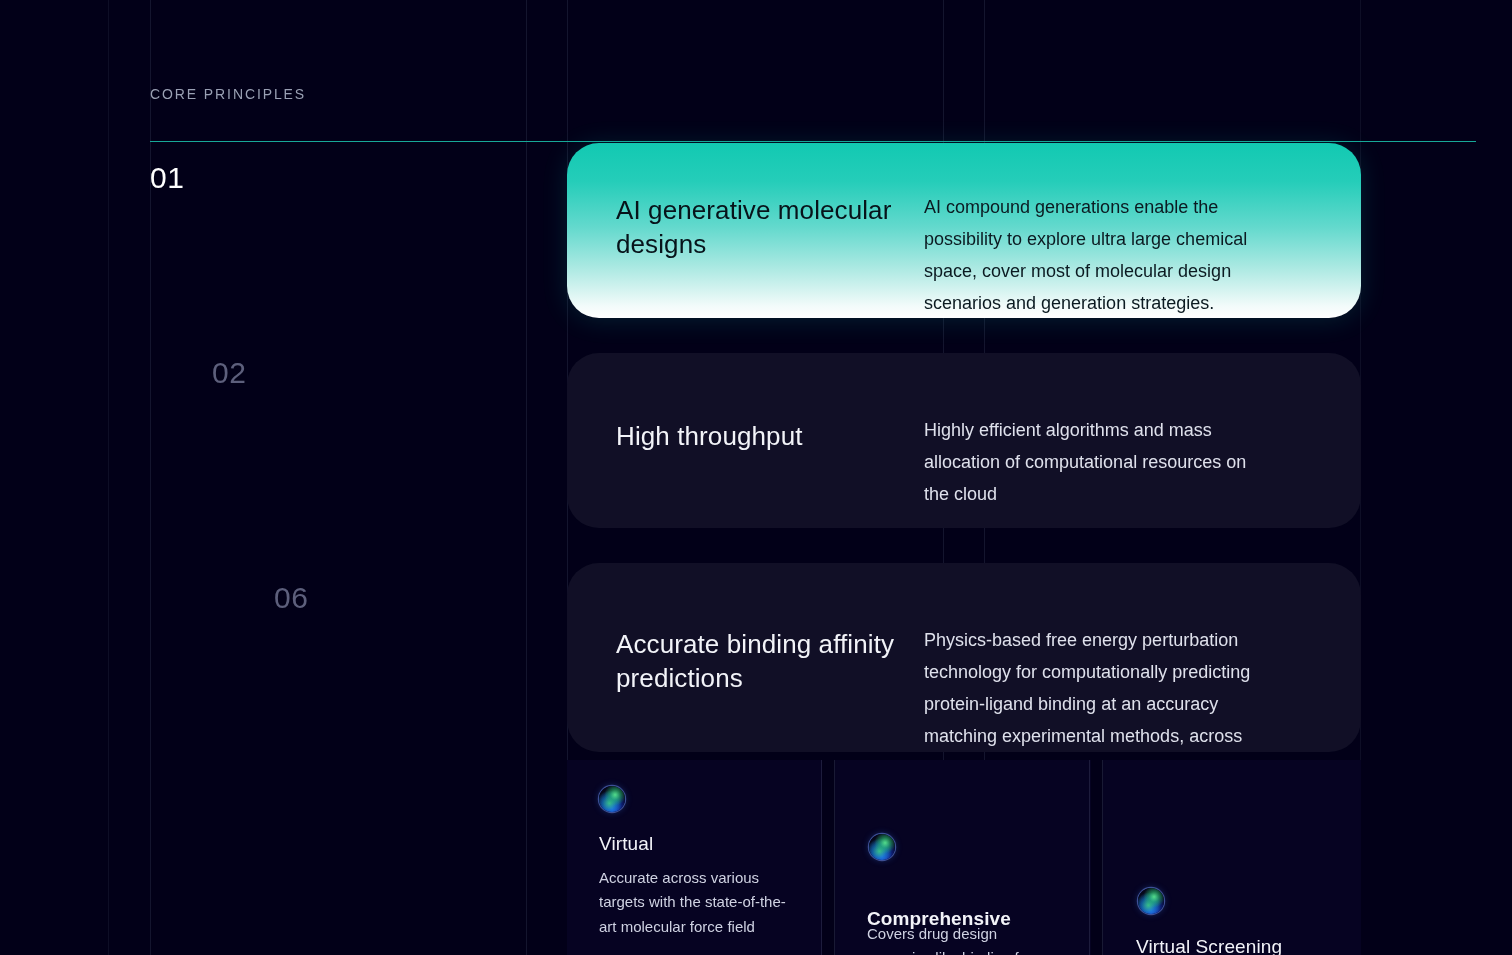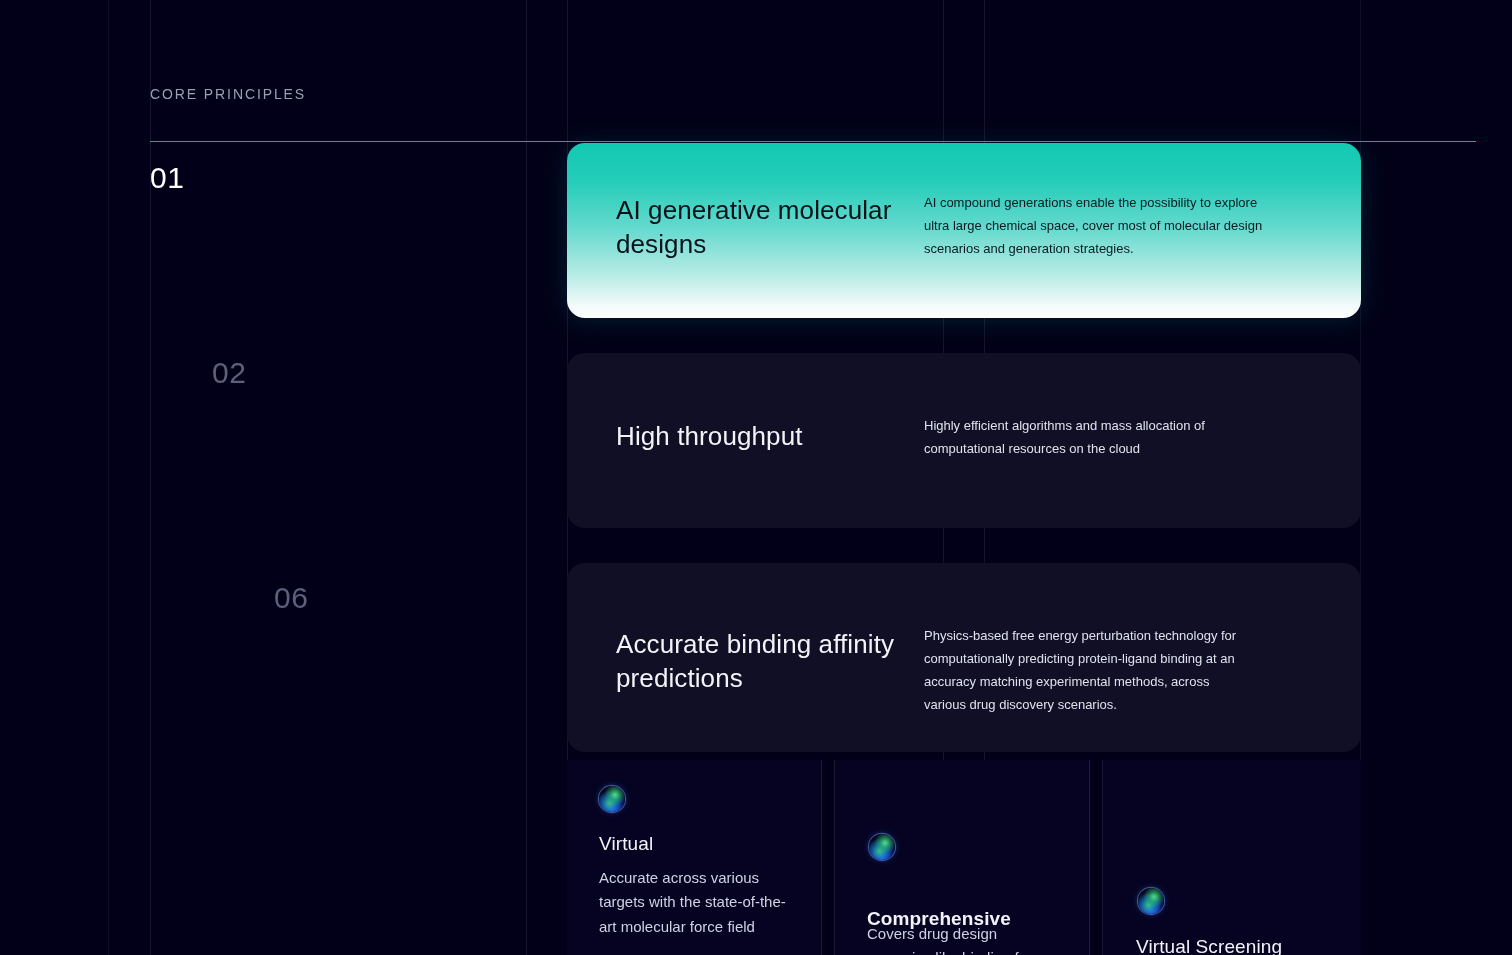--- a/index.html
+++ b/index.html
@@ -51,21 +51,21 @@
 
   #num-01 { left:150px; top:163px; }
   #num-02 { left:212px; top:358px; }
   #num-03 { left:274px; top:583px; }
 
   
   .card {
     position:absolute;
     left:567px;
     width:794px;
-    border-radius:18px;
+    border-radius:32px;
     overflow:hidden;
   }
   .card.dark { background:#110f26; }
   .card.featured {
     background:linear-gradient(180deg,
        #12c9b2 0%,
        #25cdb9 22%,
        #63d9cd 48%,
        #b4ebe5 74%,
        #f2fbfa 93%,
@@ -86,21 +86,21 @@
   .card-title {
     width:357px;
     padding-left:49px;
     font-size:26px;
     line-height:1.3;
     font-weight:400;
     letter-spacing:0.1px;
   }
   .card-desc {
     width:330px;
-    font-size:13px;
+    font-size:18px;
     line-height:1.78;
     font-weight:400;
   }
   .card.featured .card-title { color:#07131a; padding-top:9px; }
   .card.featured .card-desc  { color:#0b1a21; padding-top:6px; }
   .card.dark .card-title { color:#f2f3f8; padding-top:23px; }
   .card.dark .card-desc  { color:#dfe1ec; padding-top:19px; }
 
   #card-1 .card-desc { width:340px; }
   #card-2 .card-title { padding-top:25px; }

